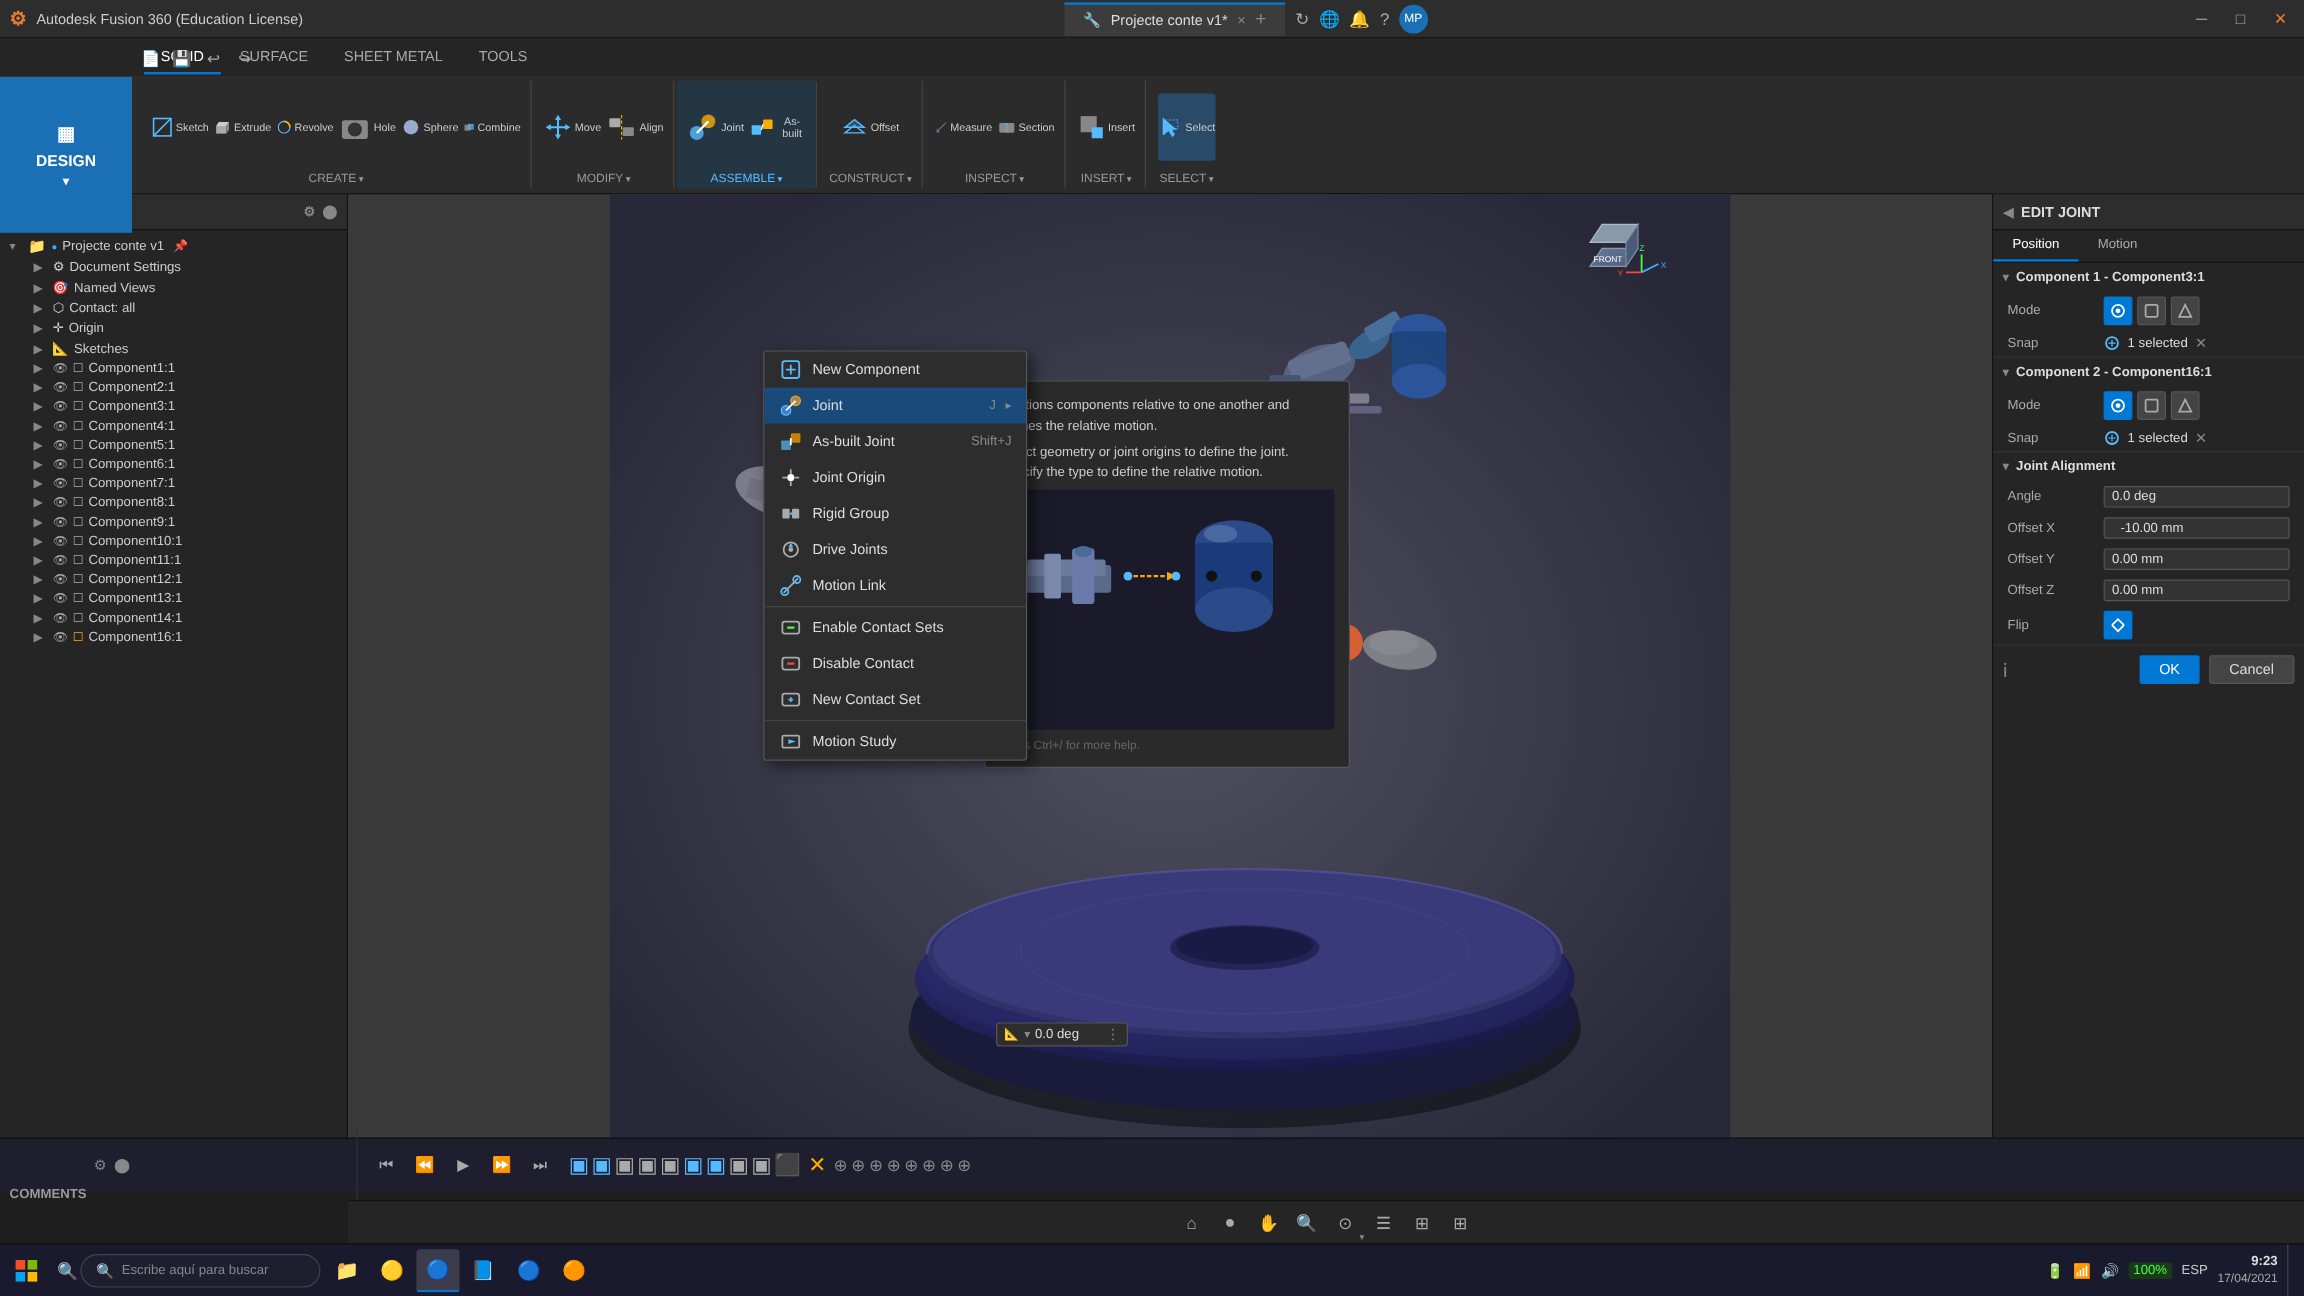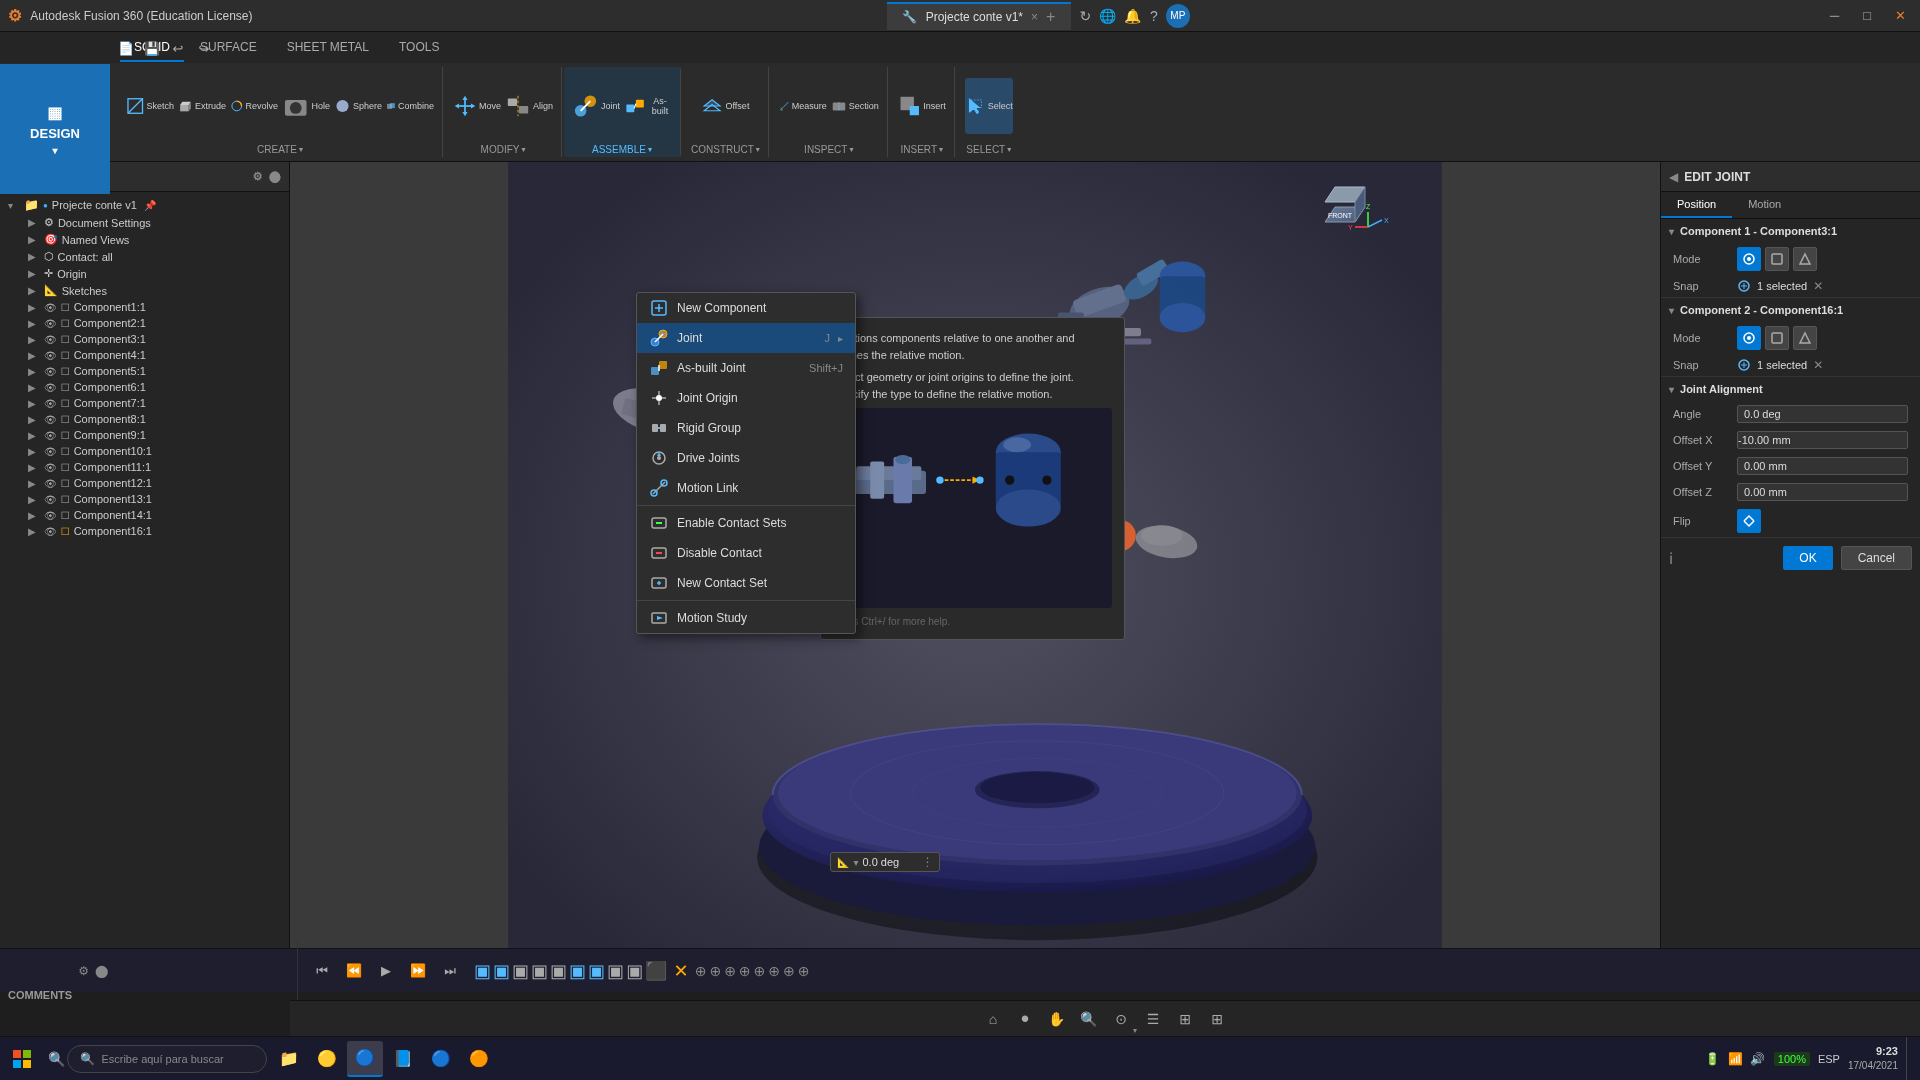--- a/index.html
+++ b/index.html
@@ -67,21 +67,21 @@
     #rp-header { height: 30px; display: flex; align-items: center; justify-content: space-between; padding: 0 8px; background: #2d2d2d; border-bottom: 1px solid #111; }
     #rp-header-left { display: flex; align-items: center; gap: 6px; }
     #rp-title { font-size: 12px; color: #ddd; font-weight: bold; }
     #rp-arrow { color: #888; font-size: 12px; cursor: pointer; }
     #rp-tabs { display: flex; border-bottom: 1px solid #111; }
     .rp-tab { padding: 6px 16px; font-size: 11px; color: #aaa; cursor: pointer; border-bottom: 2px solid transparent; }
     .rp-tab.active { color: #fff; border-bottom: 2px solid #0078d4; }
     .rp-section { border-bottom: 1px solid #333; }
     .rp-section-header { display: flex; align-items: center; gap: 6px; padding: 6px 8px; font-size: 11px; color: #ddd; font-weight: bold; cursor: pointer; }
     .rp-section-chevron { color: #888; font-size: 10px; }
-    .rp-row { display: flex; align-items: center; padding: 4px 12px; gap: 4px; font-size: 11px; }
+    .rp-row { display: flex; align-items: center; padding: 4px 12px; gap: 20px; font-size: 11px; }
     .rp-label { width: 60px; color: #aaa; flex-shrink: 0; }
     .rp-field { flex: 1; background: #333; border: 1px solid #555; border-radius: 2px; padding: 2px 6px; color: #ddd; font-size: 11px; }
     .rp-mode-icons { display: flex; gap: 4px; }
     .rp-mode-icon { width: 24px; height: 24px; background: #444; border: 1px solid #555; border-radius: 2px; display: flex; align-items: center; justify-content: center; cursor: pointer; font-size: 12px; }
     .rp-mode-icon.active { background: #0078d4; border-color: #0078d4; }
     .rp-snap-row { display: flex; align-items: center; gap: 6px; }
     .rp-snap-label { font-size: 11px; color: #ddd; }
     .rp-x-btn { color: #888; cursor: pointer; font-size: 12px; }
     .rp-btn-ok { background: #0078d4; color: #fff; border: none; padding: 4px 16px; border-radius: 2px; font-size: 12px; cursor: pointer; }
     .rp-btn-cancel { background: #444; color: #ddd; border: 1px solid #555; padding: 4px 16px; border-radius: 2px; font-size: 12px; cursor: pointer; }
@@ -885,21 +885,21 @@
         <span>Joint Alignment</span>
       </div>
 
       <div class="rp-row">
         <span class="rp-label">Angle</span>
         <input class="rp-field" type="text" value="0.0 deg" style="background: rgb(51, 51, 51); border: 1px solid rgb(85, 85, 85); border-radius: 2px; padding: 2px 6px; color: rgb(221, 221, 221); font-size: 11px; width: 130px;">
       </div>
 
       <div class="rp-row">
         <span class="rp-label">Offset X</span>
-        <input class="rp-field" type="text" value="-10.00 mm" style="background: rgb(51, 51, 51); border: 1px solid rgb(85, 85, 85); border-radius: 2px; padding: 2px 0; color: rgb(221, 221, 221); font-size: 11px; width: 130px;">
+        <input class="rp-field" type="text" value="-10.00 mm" style="background: rgb(51, 51, 51); border: 1px solid rgb(85, 85, 85); border-radius: 2px; padding: 2px 13px; color: rgb(221, 221, 221); font-size: 11px; width: 130px;">
       </div>
 
       <div class="rp-row">
         <span class="rp-label">Offset Y</span>
         <input class="rp-field" type="text" value="0.00 mm" style="background: rgb(51, 51, 51); border: 1px solid rgb(85, 85, 85); border-radius: 2px; padding: 2px 6px; color: rgb(221, 221, 221); font-size: 11px; width: 130px;">
       </div>
 
       <div class="rp-row">
         <span class="rp-label">Offset Z</span>
         <input class="rp-field" type="text" value="0.00 mm" style="background: rgb(51, 51, 51); border: 1px solid rgb(85, 85, 85); border-radius: 2px; padding: 2px 6px; color: rgb(221, 221, 221); font-size: 11px; width: 130px;">

